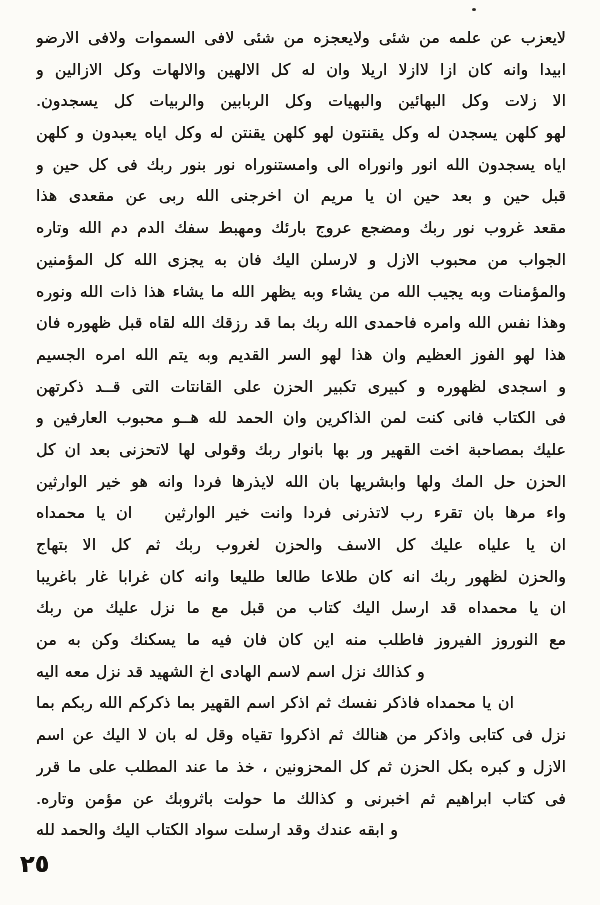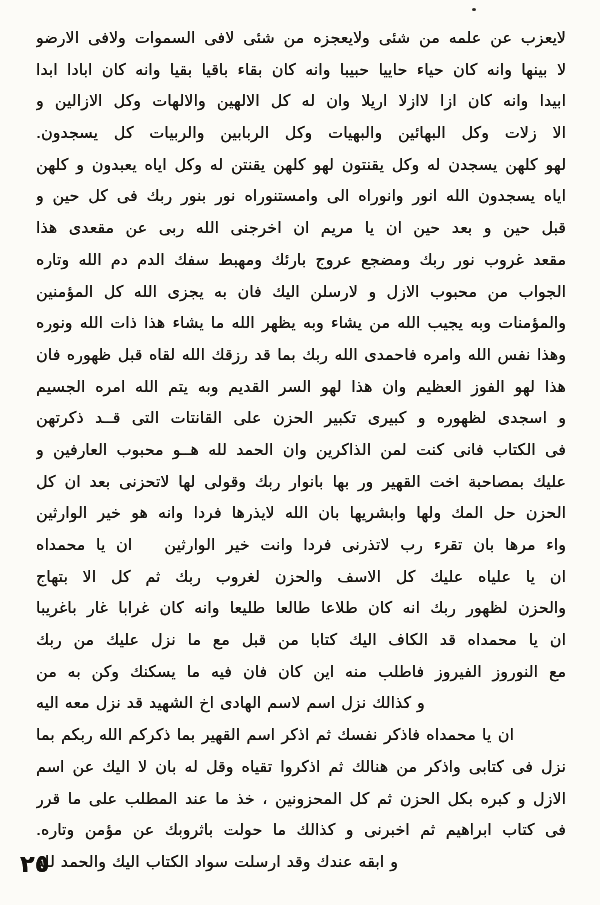--- a/index.html
+++ b/index.html
@@ -65,39 +65,38 @@
   .speck-top{top:8px;left:472px;}
 </style>
 </head>
 <body>
 
 <div class="page">
   <span class="ink-speck speck-top"></span>
 
   <div class="text-block" dir="rtl">
       <div class="line line--justify">لايعزب عن علمه من شئى ولايعجزه من شئى لافى السموات ولافى الارضو</div>
-      <div class="line line--justify">لا بينها وانه كان حياء حاييا حبيبا وانه كان بقاء باقيا بقيا وانه كان ابادا ابدا</div>
       <div class="line line--justify">ابيدا وانه كان ازا لاازلا اريلا وان له كل الالهين والالهات وكل الازالين و</div>
       <div class="line line--justify">الا زلات وكل البهائين والبهيات وكل الربابين والربيات كل يسجدون.</div>
       <div class="line line--justify">لهو كلهن يسجدن له وكل يقنتون لهو كلهن يقنتن له وكل اياه يعبدون و كلهن</div>
       <div class="line line--justify">اياه يسجدون الله انور وانوراه الى وامستنوراه نور بنور ربك فى كل حين و</div>
       <div class="line line--justify">قبل حين و بعد حين ان يا مريم ان اخرجنى الله ربى عن مقعدى هذا</div>
       <div class="line line--justify">مقعد غروب نور ربك ومضجع عروج بارئك ومهبط سفك الدم دم الله وتاره لاخذن</div>
       <div class="line line--justify">الجواب من محبوب الازل و لارسلن اليك فان به يجزى الله كل المؤمنين</div>
       <div class="line line--justify">والمؤمنات وبه يجيب الله من يشاء وبه يظهر الله ما يشاء هذا ذات الله ونوره</div>
       <div class="line line--justify">وهذا نفس الله وامره فاحمدى الله ربك بما قد رزقك الله لقاه قبل ظهوره فان</div>
       <div class="line line--justify">هذا لهو الفوز العظيم وان هذا لهو السر القديم وبه يتم الله امره الجسيم واقنتى لطلوعه.</div>
       <div class="line line--justify">و اسجدى لظهوره و كبيرى تكبير الحزن على القانتات التى قــد ذكرتهن</div>
       <div class="line line--justify">فى الكتاب فانى كنت لمن الذاكرين وان الحمد لله هــو محبوب العارفين و</div>
       <div class="line line--justify">عليك بمصاحبة اخت القهير ور بها بانوار ربك وقولى لها لاتحزنى بعد ان كل</div>
       <div class="line line--justify">الحزن حل المك ولها وابشريها بان الله لايذرها فردا وانه هو خير الوارثين</div>
       <div class="line line--justify">واء مرها بان تقرء رب لاتذرنى فردا وانت خير الوارثين  ان يا محمداه</div>
       <div class="line line--justify">ان يا علياه عليك كل الاسف والحزن لغروب ربك ثم كل الا بتهاج</div>
       <div class="line line--justify">والحزن لظهور ربك انه كان طلاعا طالعا طليعا وانه كان غرابا غار باغريبا</div>
-      <div class="line line--justify">ان يا محمداه قد الكاف اليك كتابا من قبل مع ما نزل عليك من ربك</div>
+      <div class="line line--justify">ان يا محمداه قد ارسل اليك كتاب من قبل مع ما نزل عليك من ربك</div>
       <div class="line line--justify">مع النوروز الفيروز فاطلب منه اين كان فان فيه ما يسكنك وكن به من الساكنين.</div>
       <div class="line line--short">و كذالك نزل اسم لاسم الهادى اخ الشهيد قد نزل معه اليه</div>
       <div class="line line--indent">ان يا محمداه فاذكر نفسك ثم اذكر اسم القهير بما ذكركم الله ربكم بما</div>
       <div class="line line--justify">نزل فى كتابى واذكر من هنالك ثم اذكروا تقياه وقل له بان لا اليك عن اسم</div>
       <div class="line line--justify">الازل و كبره بكل الحزن ثم كل المحزونين ، خذ ما عند المطلب على ما قرر</div>
       <div class="line line--justify">فى كتاب ابراهيم ثم اخبرنى و كذالك ما حولت باثروبك عن مؤمن وتاره.</div>
       <div class="line line--closing">و ابقه عندك وقد ارسلت سواد الكتاب اليك والحمد لله</div>
     </div>
 
   <div class="page-number">٢٥</div>

